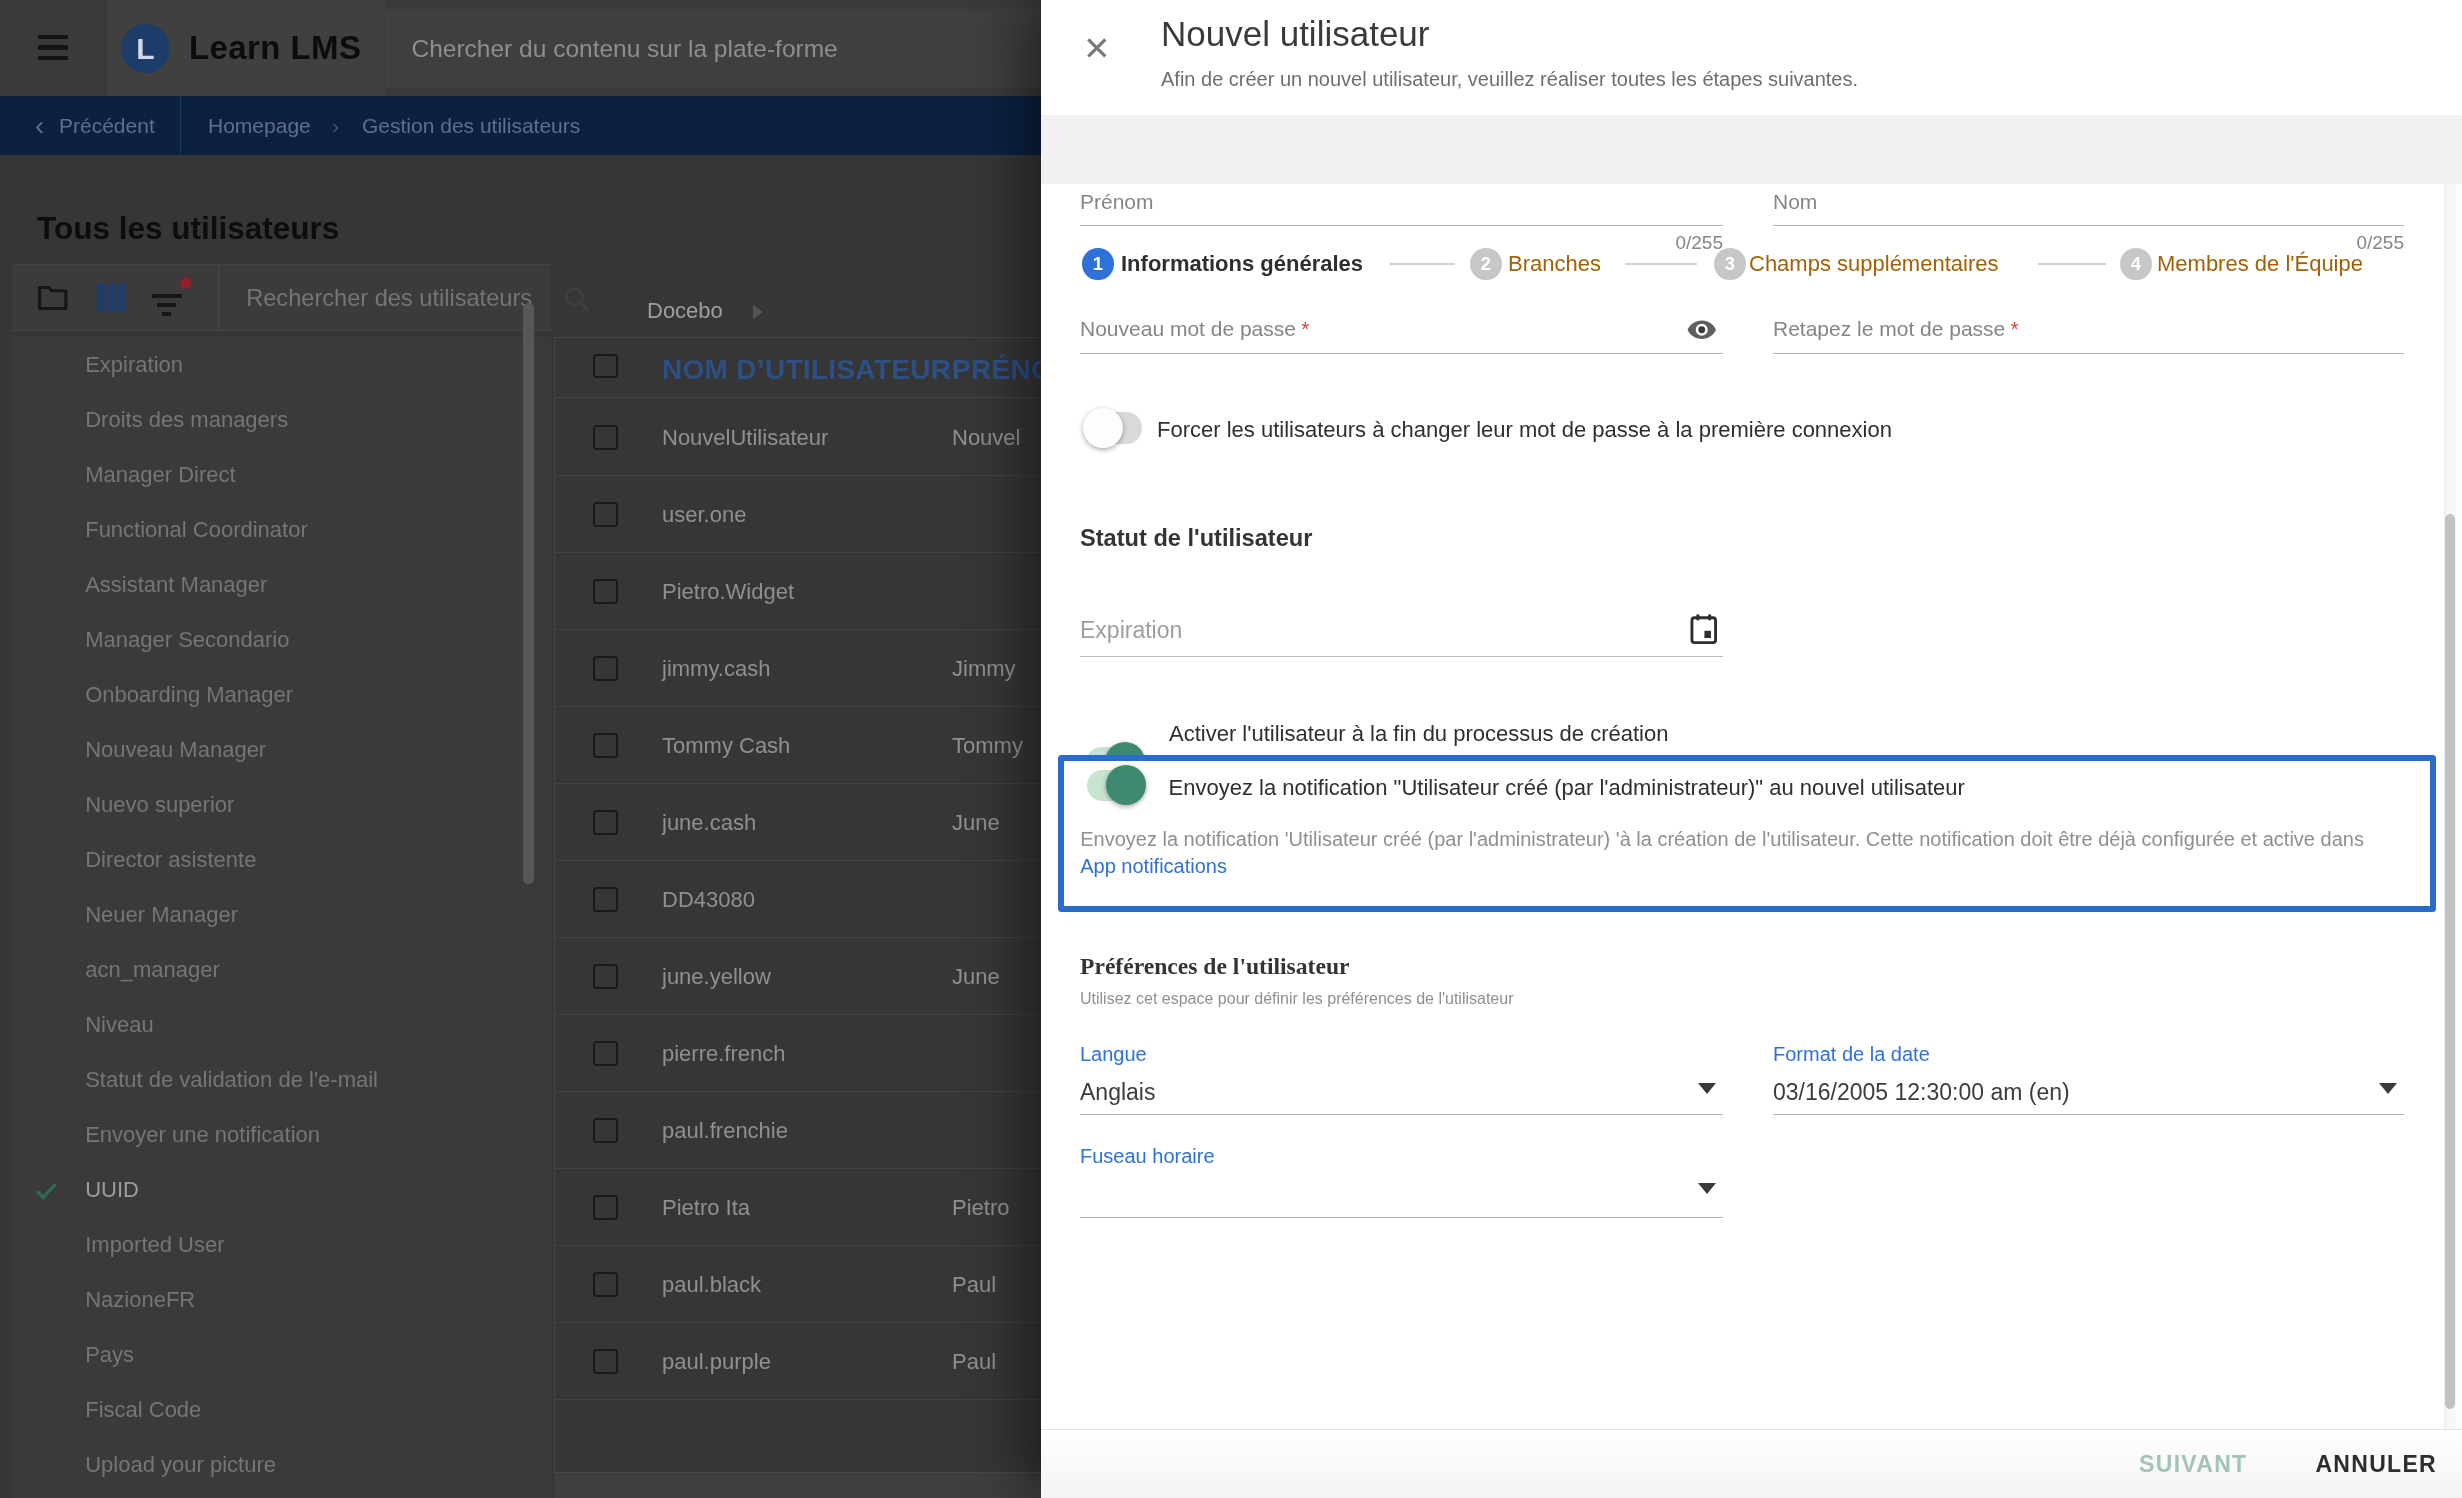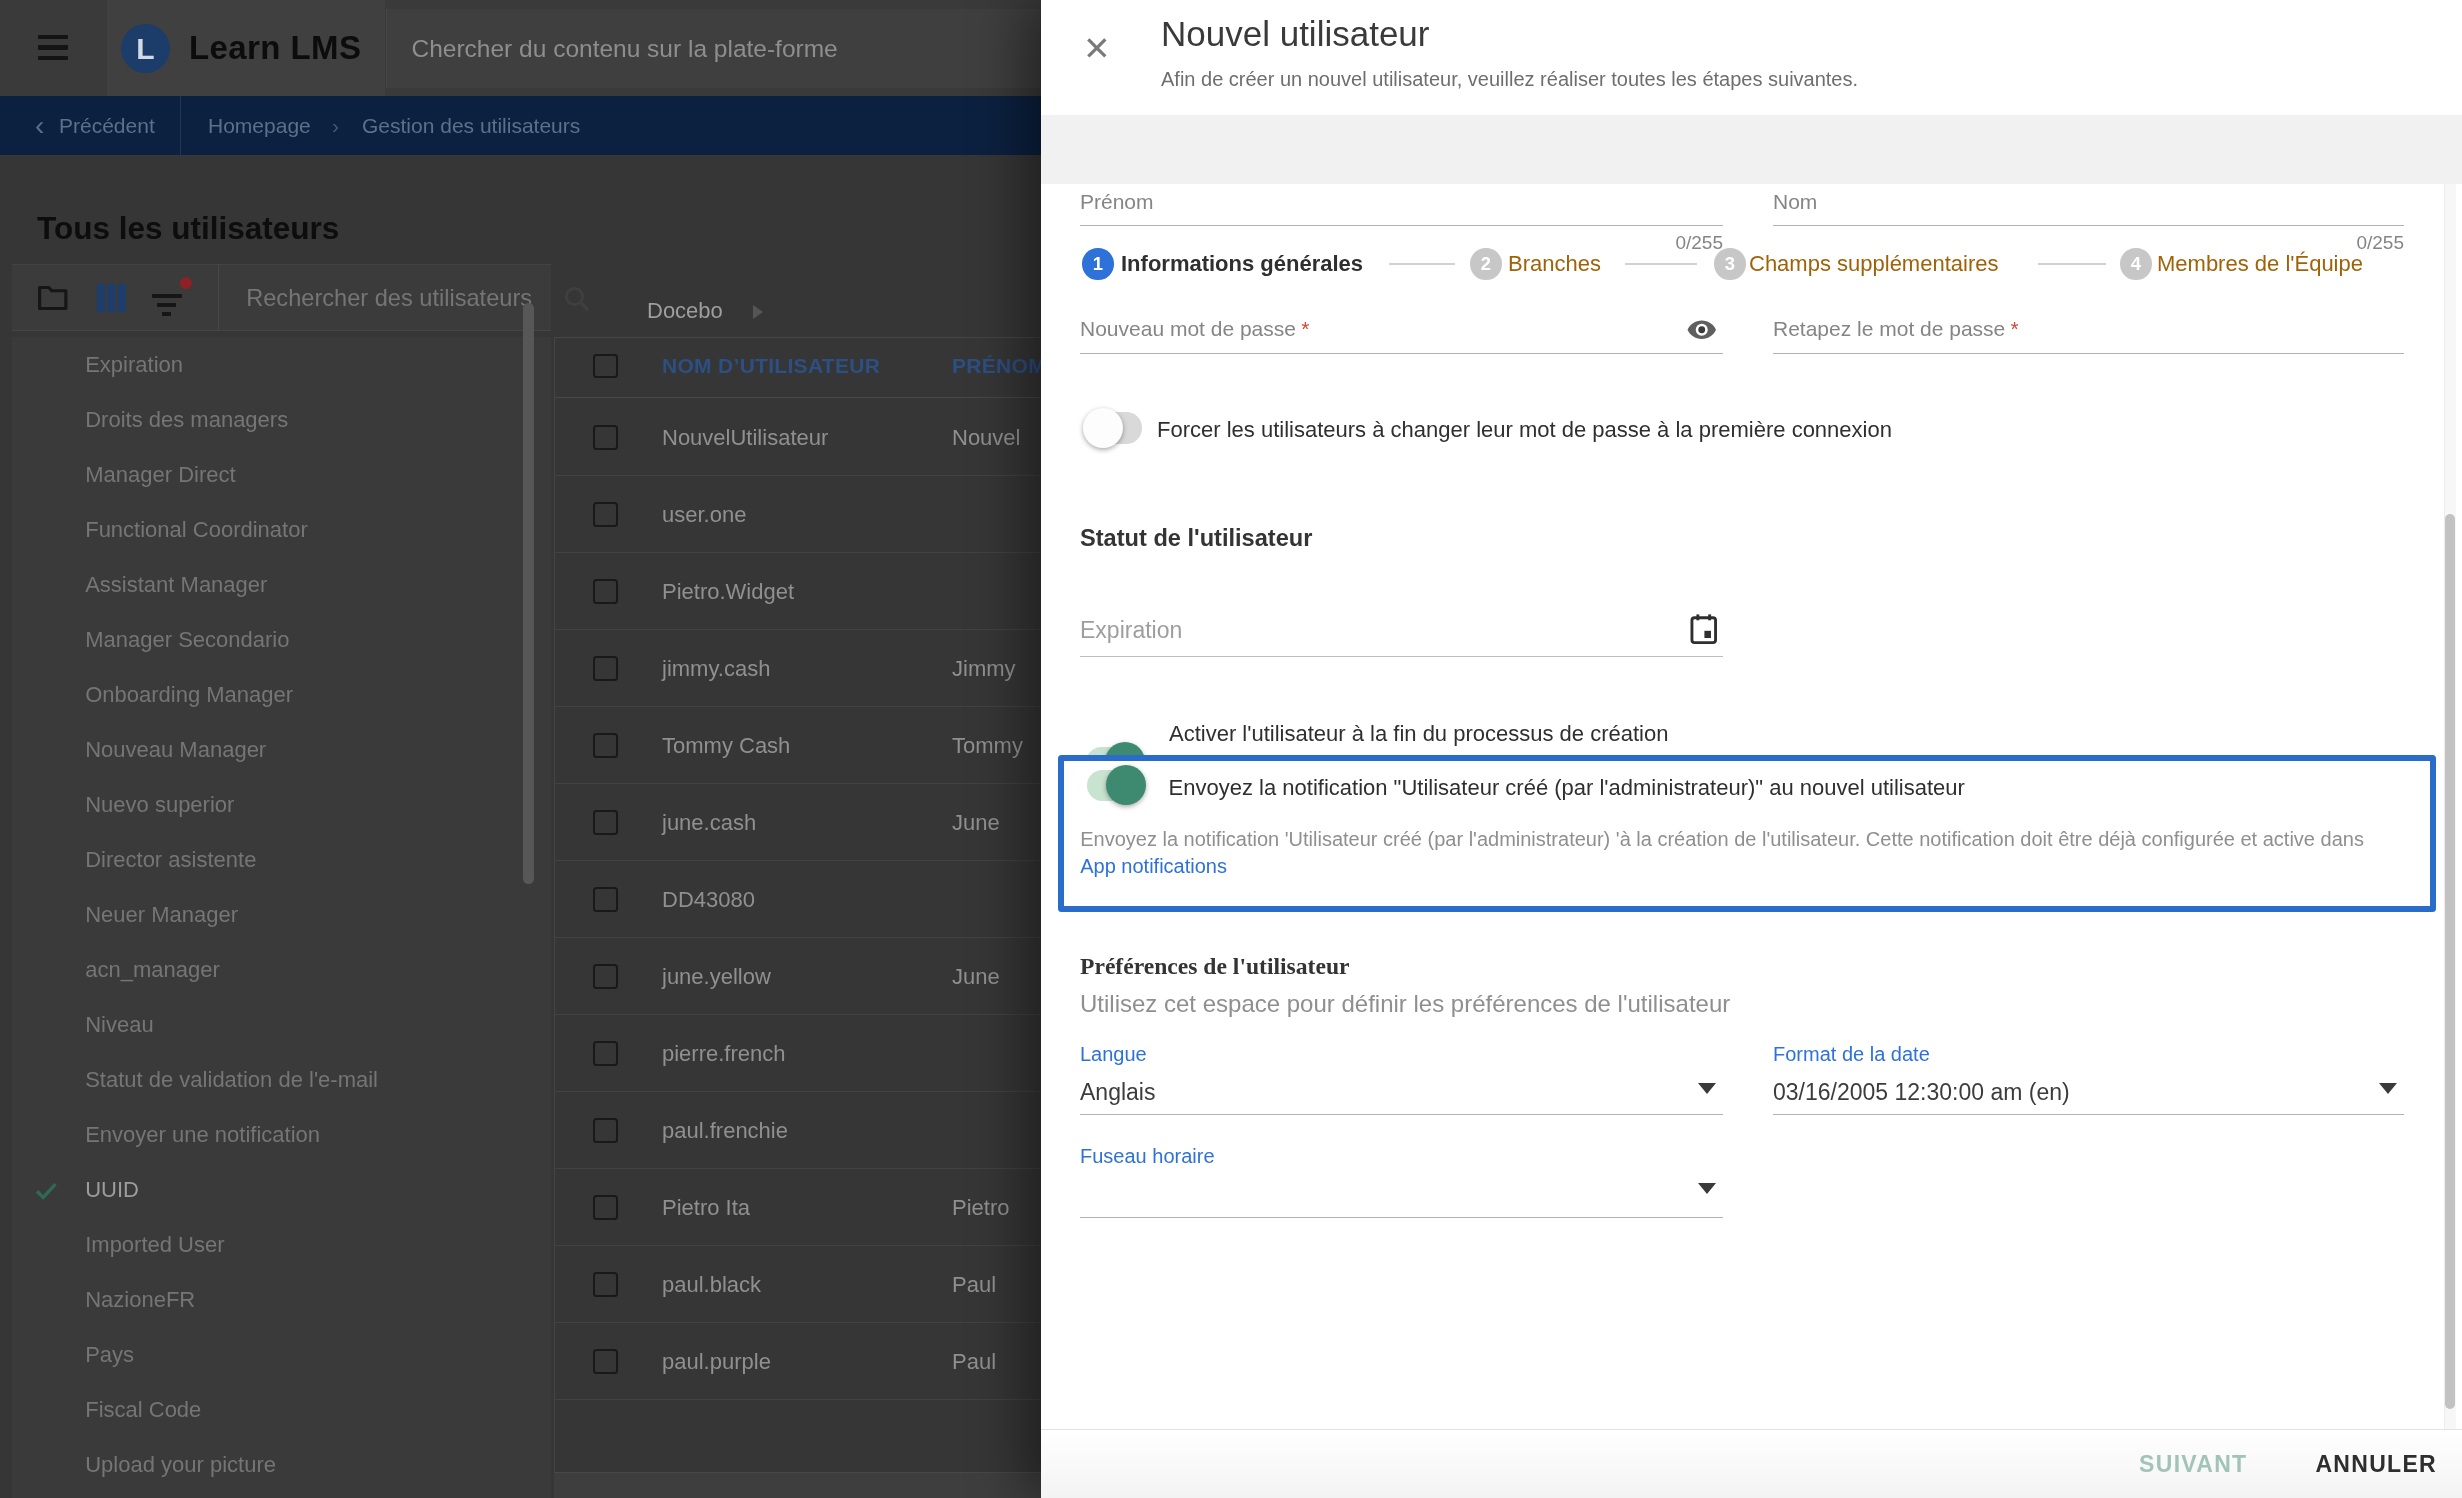--- a/index.html
+++ b/index.html
@@ -30,21 +30,21 @@
   .side-item{position:relative;height:55px;line-height:55px;padding-left:73px;font-size:22px;color:#757575;cursor:pointer;}
   .side-item .check{position:absolute;left:22px;top:15.7px;width:24.5px;height:24.5px;}
   .side-item.has-check{color:#9c9c9c;}
   .side-scroll{left:523px;top:303px;width:10.5px;height:581px;background:#575757;border-radius:5.2px;}
 
   .tbl-vline{left:554px;top:337px;width:0.9px;height:1162px;background:#454545;}
   .tbl-topline{left:554px;top:337px;width:487px;height:0.9px;background:#454545;}
   .branch-row{left:647px;top:289px;height:44px;line-height:44px;font-size:22px;color:#9e9e9e;}
   .branch-caret{display:inline-block;margin-left:24.5px;width:0;height:0;border-left:10.5px solid #555;border-top:7px solid transparent;border-bottom:7px solid transparent;vertical-align:middle;}
   .thead{left:554px;top:337px;width:487px;height:61px;border-bottom:0.9px solid #474747;}
-  .th-label{top:16.6px;font-size:21px;font-weight:700;color:#2c4f84;letter-spacing:0.3px;white-space:nowrap;}
+  .th-label{top:16.6px;font-size:28px;font-weight:700;color:#2c4f84;letter-spacing:0.3px;white-space:nowrap;}
   .cbox{width:24.5px;height:24.5px;border:2.6px solid #191919;border-radius:3.5px;background:transparent;}
   .tbody{left:554px;top:399px;width:487px;overflow:hidden;}
   .trow{position:relative;height:77px;border-bottom:0.9px solid #424242;}
   .trow .cb{position:absolute;left:39px;top:26px;}
   .trow .cell{position:absolute;top:0;height:77px;line-height:77px;font-size:22px;color:#909090;white-space:nowrap;}
   .trow .user{left:108px;}
   .trow .fname{left:398px;}
   .tfoot{left:554px;top:1428px;width:487px;height:71px;background:#3e3e3e;border-top:0.9px solid #484848;margin-top:44px;}
   .tfoot .pg{position:absolute;left:39px;top:0;height:70px;line-height:70px;font-size:23px;color:#909090;}
 
@@ -63,21 +63,21 @@
 
   .f-label{font-size:21px;color:#858585;white-space:nowrap;}
   .f-label .req{color:#d14836;margin-left:5.2px;}
   .f-line{height:0.9px;background:#b3b3b3;}
   .f-counter{font-size:19px;color:#858585;text-align:right;}
   .f-value{font-size:23px;color:#3c3c3c;white-space:nowrap;}
   .f-placeholder{font-size:23px;color:#9e9e9e;}
   .blue-label{font-size:20px;color:#2e71d8;white-space:nowrap;}
   .sel-caret{width:0;height:0;border-left:9.6px solid transparent;border-right:9.6px solid transparent;border-top:11.4px solid #3a3a3a;}
   .m-heading{font-size:23.6px;font-weight:700;color:#343434;}
-  .m-hint{font-size:24px;color:#8f8f8f;}
+  .m-hint{font-size:16px;color:#8f8f8f;}
 
   .switch{position:relative;width:56px;height:31.5px;border-radius:15.7px;cursor:pointer;}
   .switch .knob{position:absolute;top:-4.4px;width:40px;height:40px;border-radius:50%;box-shadow:0 1.7px 5.2px rgba(0,0,0,.35);}
   .switch.off{background:#d9d9d9;}
   .switch.off .knob{left:-3.5px;background:#fdfdfd;}
   .switch.on{background:#c8e3d0;}
   .switch.on .knob{left:19px;background:#3e8a70;}
   .toggle-label{font-size:22px;color:#2f2f2f;white-space:nowrap;}
 
   .hl-box{left:16.6px;top:755px;width:1378px;height:157px;border:6.1px solid #2a6cc9;border-radius:3.5px;background:#fff;}

